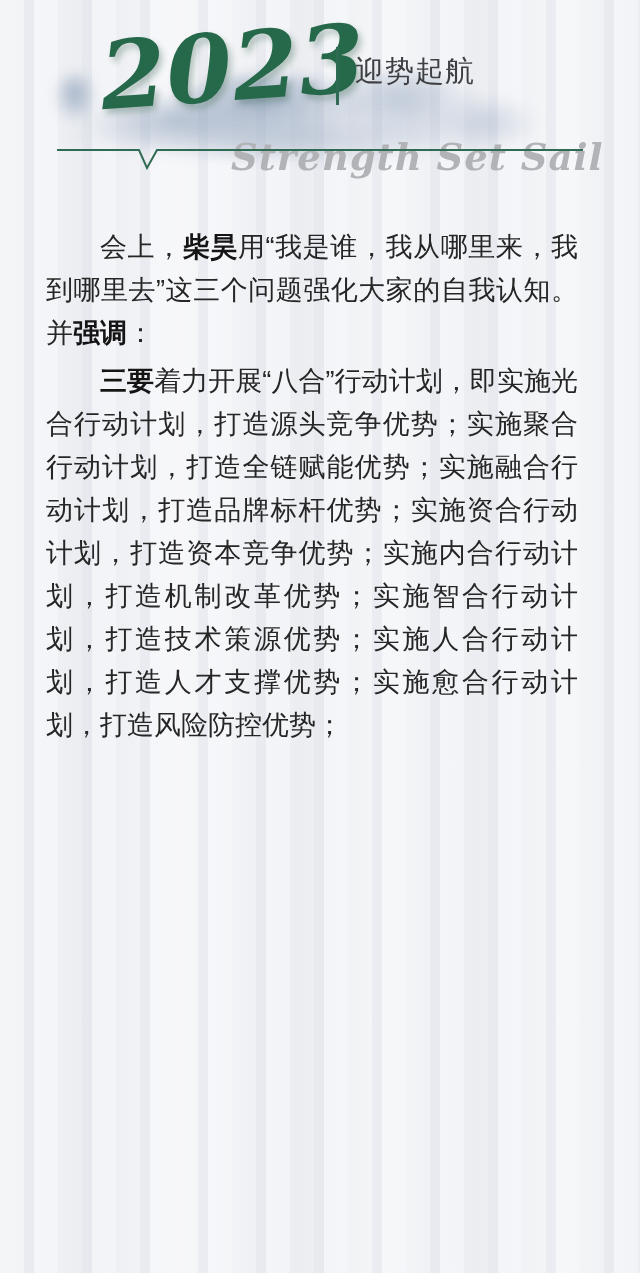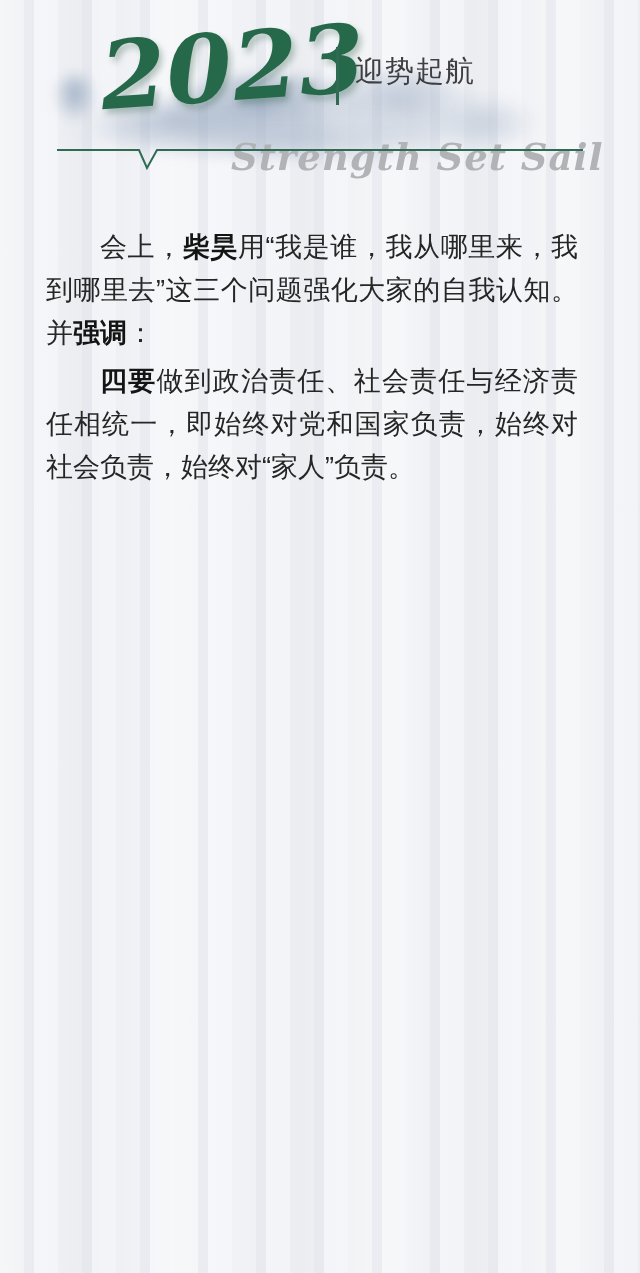--- a/index.html
+++ b/index.html
@@ -94,15 +94,15 @@
     <div class="title-cn">迎势起航</div>
     <div class="title-en">Strength Set Sail</div>
 
     <svg class="rule" width="527" height="30" viewBox="0 0 527 30" aria-hidden="true">
       <polyline points="0,7 82,7 90,25 100,7 526,7" fill="none" stroke="#2e6b52" stroke-width="2" stroke-linejoin="miter"></polyline>
     </svg>
   </header>
 
   <main class="body">
       <p><span>会上，</span><span class="b">柴昊</span><span>用“我是谁，我从哪里来，我到哪里去”这三个问题强化大家的自我认知。并</span><span class="b">强调</span><span>：</span></p>
-      <p><span class="b">四要</span><span>做到政治责任、社会责任与经济责任相统一，即始终对党和国家负责，始终对社会负责，始终对“家人”负责。</span></p>
+      <p><span class="b">三要</span><span>着力开展“八合”行动计划，即实施光合行动计划，打造源头竞争优势；实施聚合行动计划，打造全链赋能优势；实施融合行动计划，打造品牌标杆优势；实施资合行动计划，打造资本竞争优势；实施内合行动计划，打造机制改革优势；实施智合行动计划，打造技术策源优势；实施人合行动计划，打造人才支撑优势；实施愈合行动计划，打造风险防控优势；</span></p>
     </main>
 </div>
 
 </body></html>

